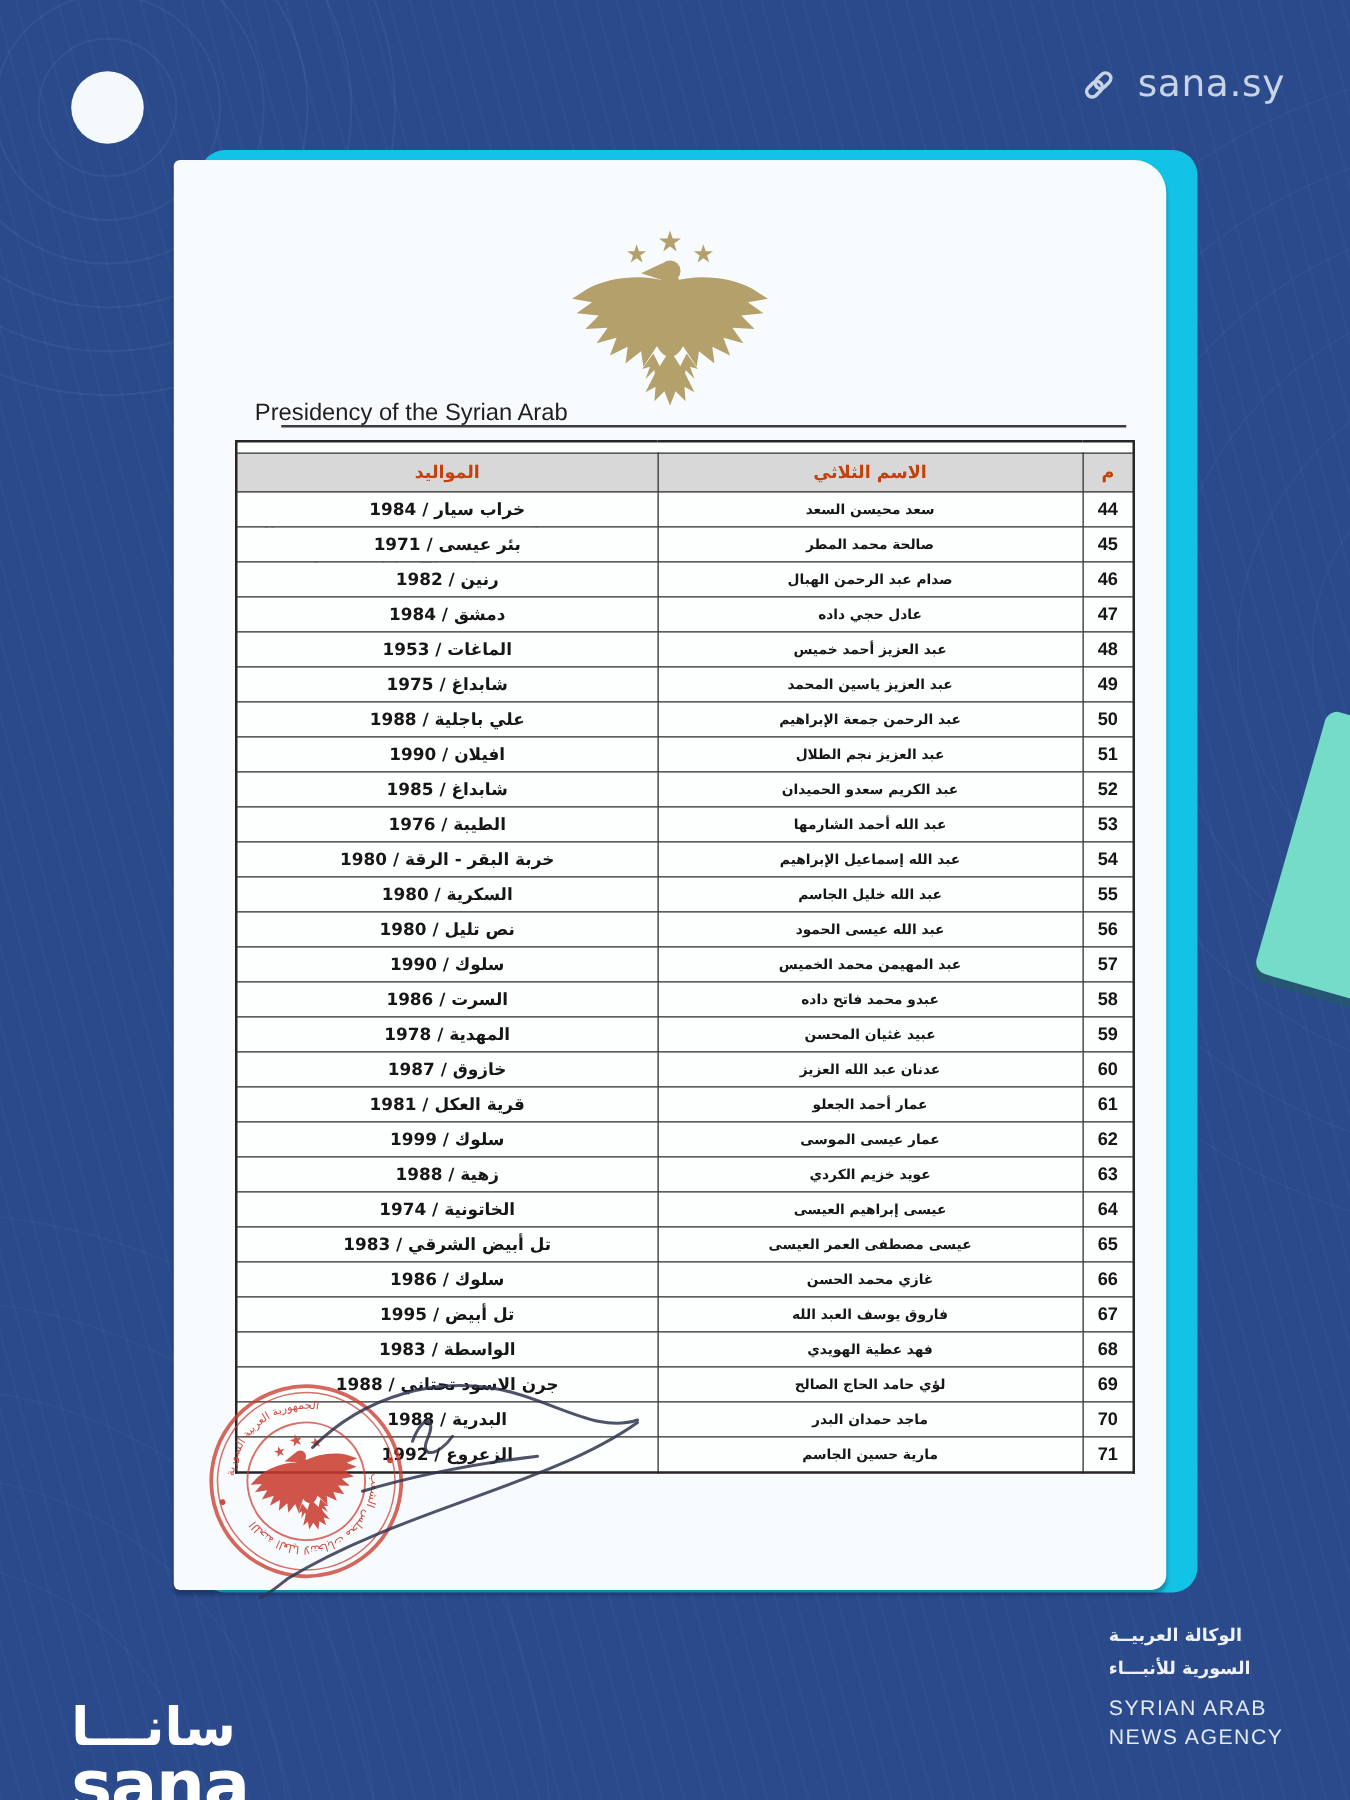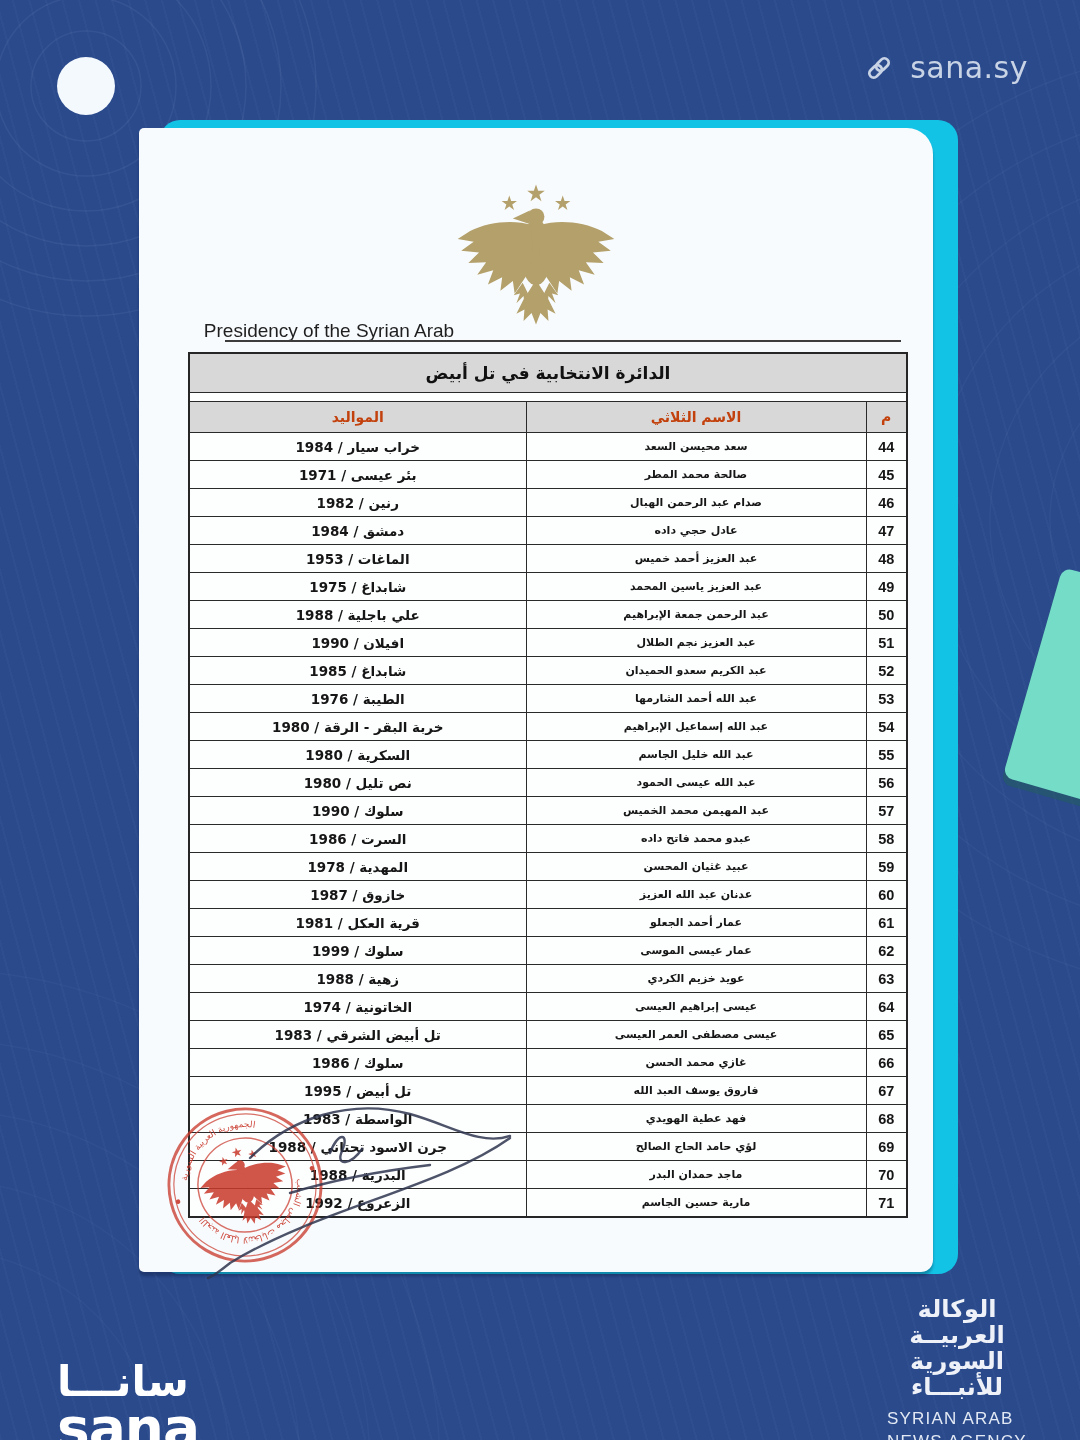--- a/index.html
+++ b/index.html
@@ -34,21 +34,21 @@
   td.c-birth{font-size:13.5px;}
   .page-indicator{position:absolute;left:0;right:0;top:1068px;text-align:center;direction:rtl;
     font-size:15px;color:#2e2e2e;}
   .stamp{position:absolute;left:6px;top:952px;opacity:.9;}
   .signature{position:absolute;left:41px;top:930px;}
   .footer-logo{position:absolute;left:57px;top:1358px;width:160px;color:#ffffff;}
   .logo-ar{font-size:42px;font-weight:bold;line-height:1.15;letter-spacing:1px;}
   .logo-en{font-size:55px;font-weight:bold;line-height:.8;letter-spacing:-1px;}
   .logo-dot{position:absolute;left:1px;top:89px;width:11px;height:11px;border-radius:50%;background:#2bc9e9;}
   .footer-agency{position:absolute;top:1296px;right:53px;width:140px;}
-  .agency-ar{direction:rtl;text-align:center;font-size:24px;line-height:26px;font-weight:bold;color:#eef2f8;}
+  .agency-ar{direction:rtl;text-align:left;font-size:14px;line-height:26px;font-weight:bold;color:#eef2f8;}
   .agency-en{margin-top:7px;font-family:"Liberation Sans",sans-serif;font-size:17px;line-height:23px;
     letter-spacing:1.2px;color:#e2e9f4;white-space:nowrap;}
   .defs-holder{position:absolute;width:0;height:0;overflow:hidden;}
   .stamp text{font-size:9px;fill:#c93a2d;}
 </style>
 </head>
 <body>
 
 <div class="canvas">
 
@@ -127,23 +127,20 @@
 
     <div class="divider"></div>
 
     <table class="roster">
       <colgroup>
           <col style="width:41px">
           <col style="width:340px">
           <col style="width:337px">
         </colgroup>
       <thead>
-        <tr class="title-row">
-          <th colspan="3">الدائرة الانتخابية في تل أبيض</th>
-        </tr>
         <tr class="spacer-row">
             <td colspan="3"></td>
           </tr>
         <tr class="head-row">
           <th class="c-no">م</th>
           <th class="c-name">الاسم الثلاثي</th>
           <th class="c-birth">المواليد</th>
         </tr>
       </thead>
       <tbody>

